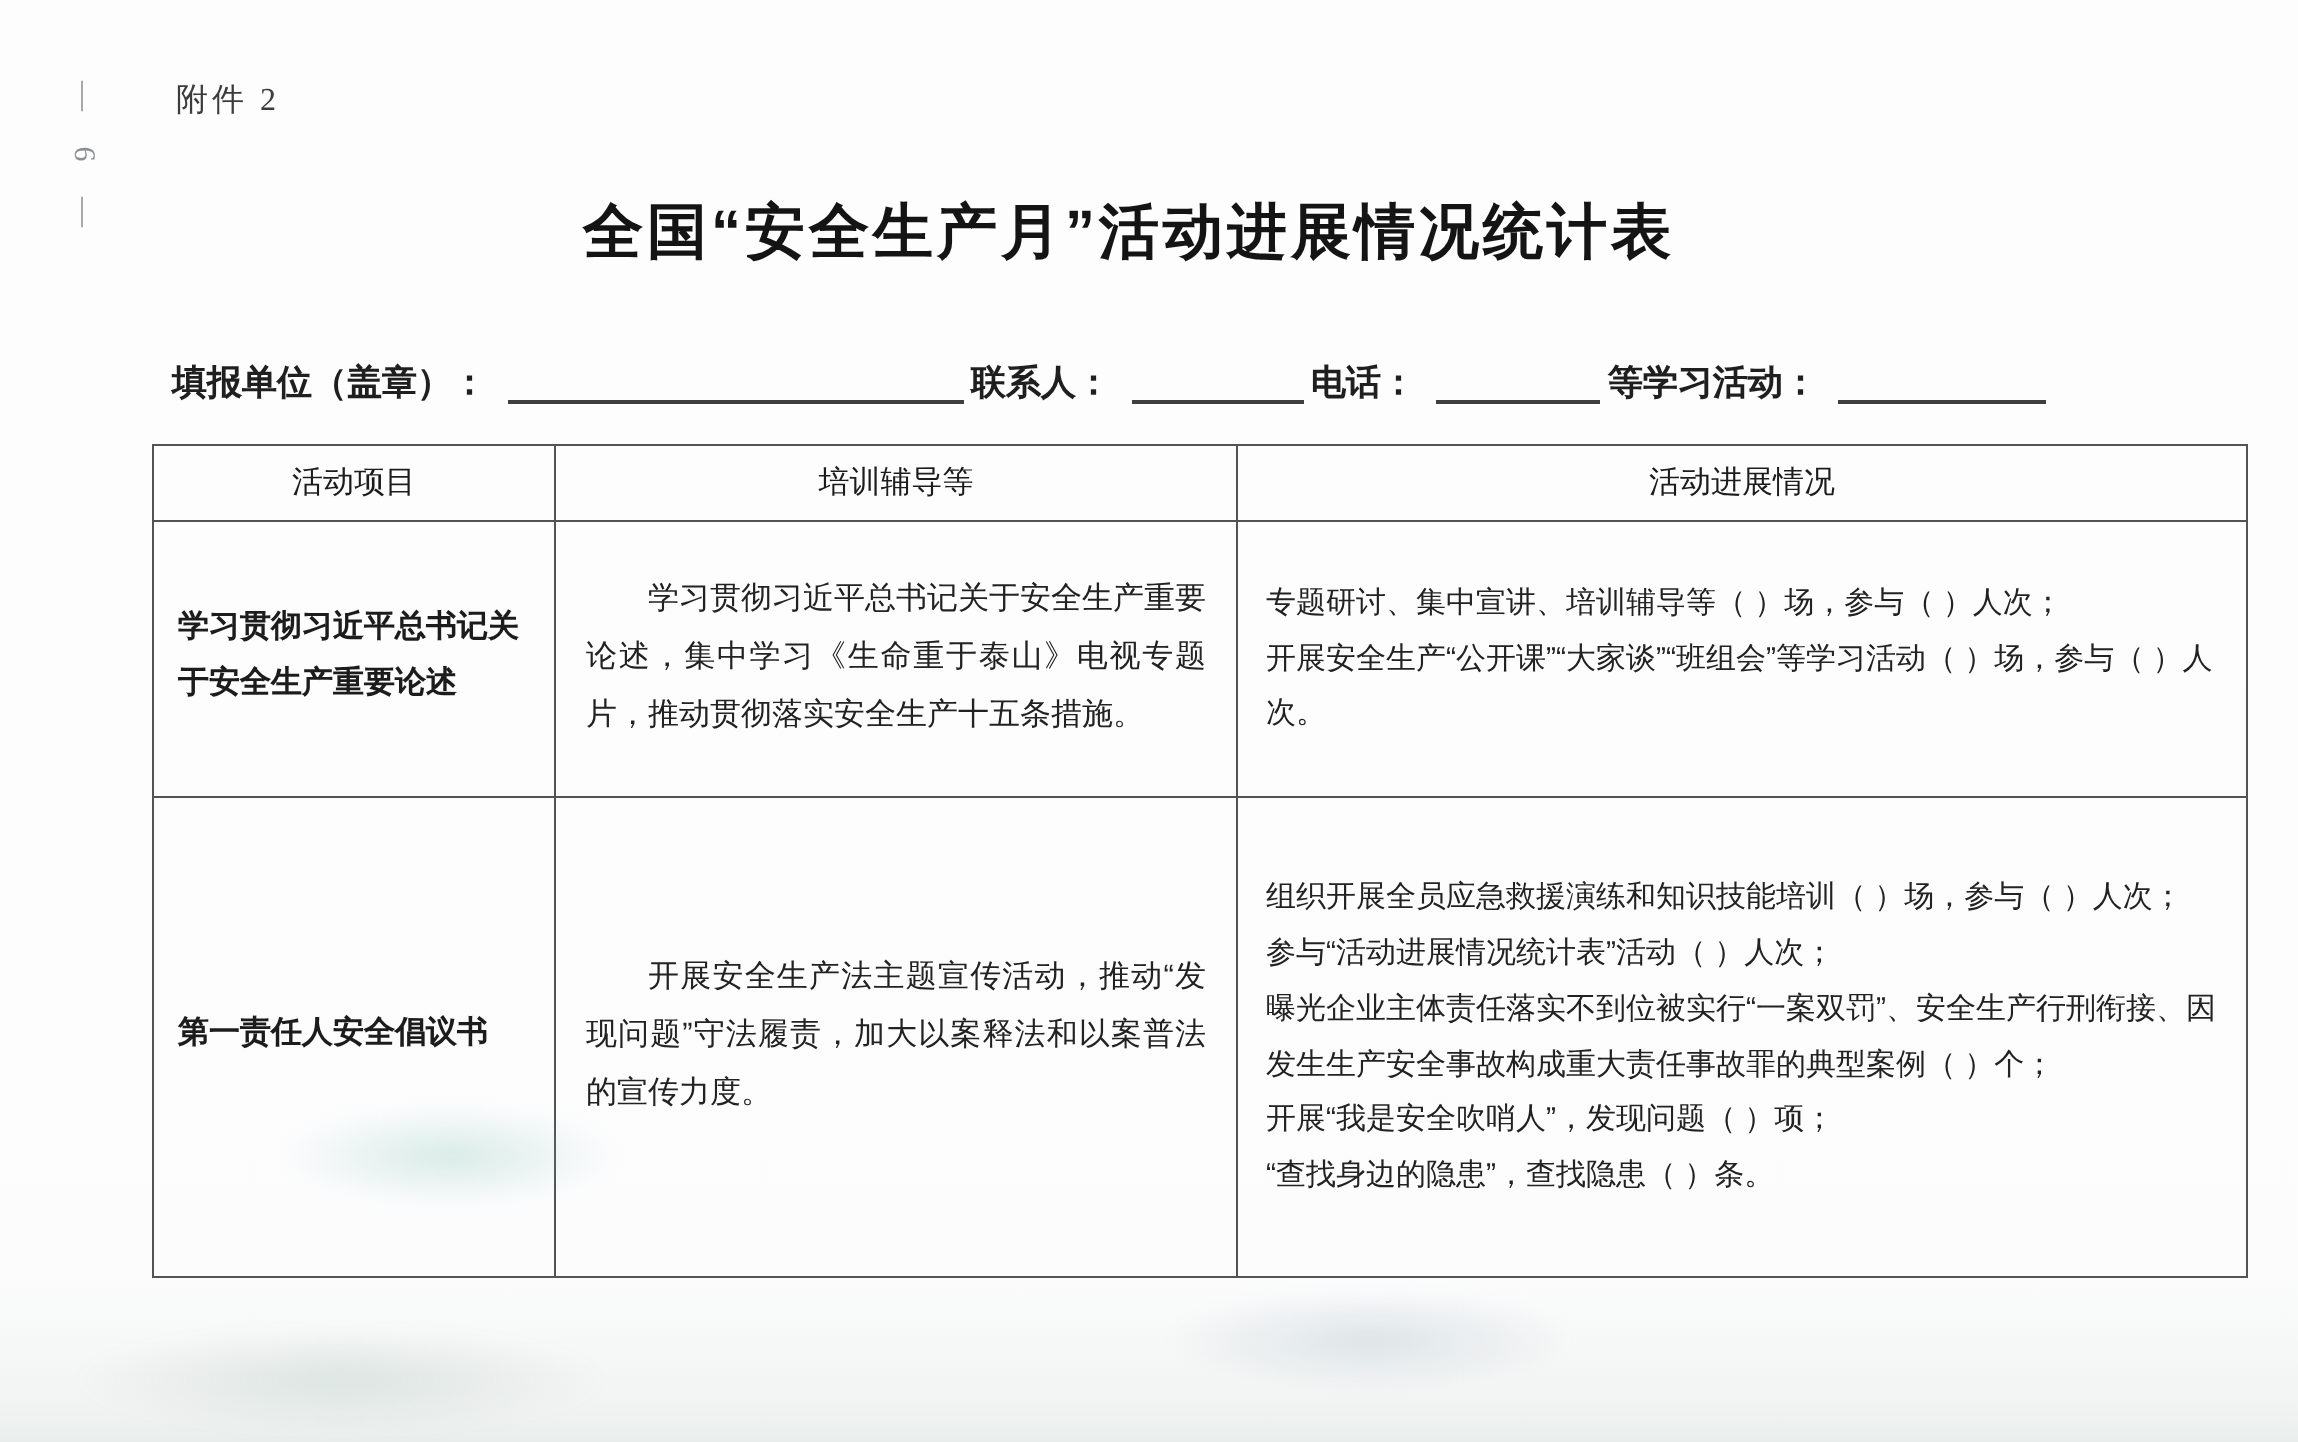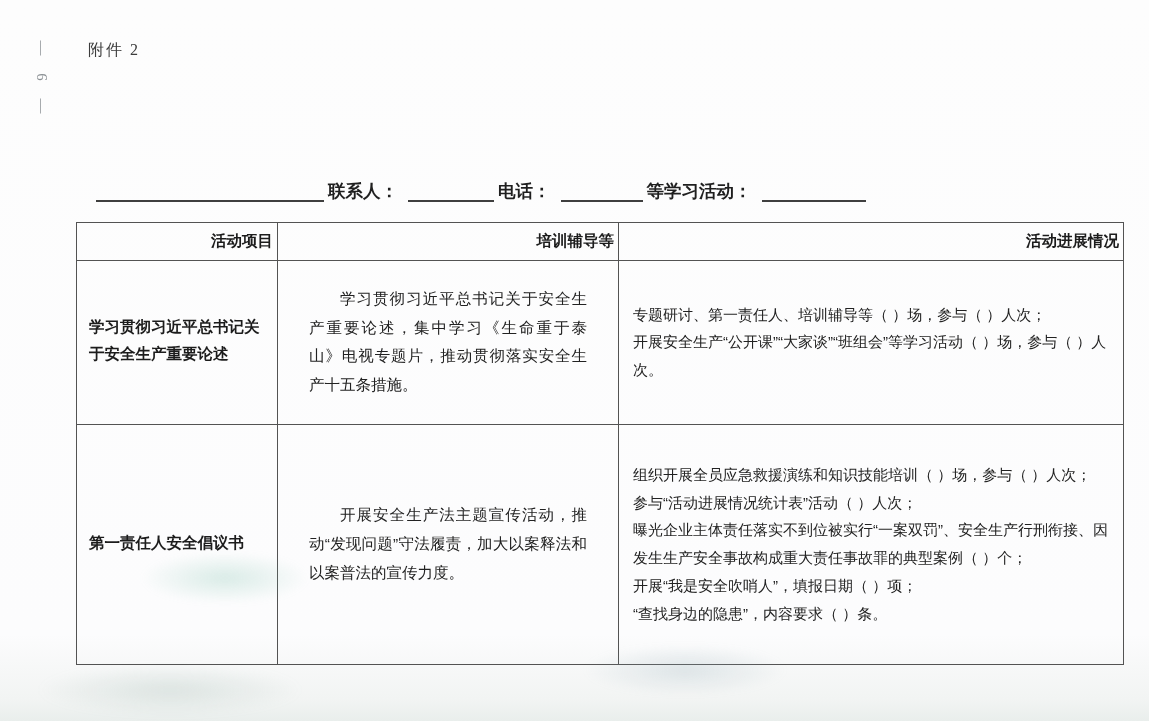--- a/index.html
+++ b/index.html
@@ -54,38 +54,38 @@
     width:1047px;
     border-collapse:collapse; table-layout:fixed;
     background:transparent;
   }
   table.stats th, table.stats td {
     border:1.6px solid #535353;
     overflow:hidden;
   }
   table.stats thead th {
     height:37px;
-    font-size:15.5px; font-weight:bold; color:#1c1c1c;
-    text-align:right; vertical-align:middle;
+    font-size:15.5px; font-weight:normal; color:#1c1c1c;
+    text-align:center; vertical-align:middle;
     padding:0 4px;
   }
   tr.row-1 { height:138px; }
   tr.row-2 { height:240px; }
 
   td.c-project {
     font-size:15.5px; font-weight:bold; color:#1c1c1c;
     padding:4px 10px 8px 12px;
     vertical-align:middle; line-height:1.75;
     text-align:left;
   }
   td.c-req {
     font-size:15.5px; color:#222;
     padding:8px 15px; vertical-align:middle; line-height:1.85;
   }
-  td.c-req p { margin:16px; text-indent:2em; text-align:justify; }
+  td.c-req p { margin:0; text-indent:2em; text-align:justify; }
   td.c-prog {
     font-size:15px; color:#222;
     padding:8px 10px 8px 14px; vertical-align:middle; line-height:1.85;
   }
   td.c-prog p { margin:0; }
 
   
   .artifact { position:absolute; pointer-events:none; }
   .art-1 { left:140px; top:552px; width:170px; height:52px;
     background:radial-gradient(ellipse at center, rgba(130,195,175,0.28), rgba(130,195,175,0) 70%);
@@ -99,22 +99,24 @@
 </style>
 </head>
 <body>
 
 <div class="page">
 
   <div class="page-num">— 6 —</div>
 
   <div class="attachment">附件 2</div>
 
+  <h1 class="doc-title">全国“安全生产月”活动进展情况统计表</h1>
 
   <div class="form-line">
+    <span>填报单位（盖章）：</span>
     <span class="blank w-unit"></span>
     <span>联系人：</span>
     <span class="blank w-contact"></span>
     <span>电话：</span>
     <span class="blank w-phone"></span>
     <span>等学习活动：</span>
     <span class="blank w-date"></span>
   </div>
 
   <table class="stats">
@@ -130,35 +132,35 @@
         <th>活动进展情况</th>
       </tr>
     </thead>
     <tbody>
       <tr class="row-1">
         <td class="c-project">学习贯彻习近平总书记关于安全生产重要论述</td>
         <td class="c-req">
           <p>学习贯彻习近平总书记关于安全生产重要论述，集中学习《生命重于泰山》电视专题片，推动贯彻落实安全生产十五条措施。</p>
         </td>
         <td class="c-prog">
-          <p>专题研讨、第一责任人、培训辅导等（ ）场，参与（ ）人次；</p>
+          <p>专题研讨、集中宣讲、培训辅导等（ ）场，参与（ ）人次；</p>
           <p>开展安全生产“公开课”“大家谈”“班组会”等学习活动（ ）场，参与（ ）人次。</p>
         </td>
       </tr>
       <tr class="row-2">
         <td class="c-project">第一责任人安全倡议书</td>
         <td class="c-req">
           <p>开展安全生产法主题宣传活动，推动“发现问题”守法履责，加大以案释法和以案普法的宣传力度。</p>
         </td>
         <td class="c-prog">
           <p>组织开展全员应急救援演练和知识技能培训（ ）场，参与（ ）人次；</p>
           <p>参与“活动进展情况统计表”活动（ ）人次；</p>
           <p>曝光企业主体责任落实不到位被实行“一案双罚”、安全生产行刑衔接、因发生生产安全事故构成重大责任事故罪的典型案例（ ）个；</p>
-          <p>开展“我是安全吹哨人”，填报日期（ ）项；</p>
-          <p>“查找身边的隐患”，内容要求（ ）条。</p>
+          <p>开展“我是安全吹哨人”，发现问题（ ）项；</p>
+          <p>“查找身边的隐患”，查找隐患（ ）条。</p>
         </td>
       </tr>
     </tbody>
   </table>
 
   <div class="artifact art-1"></div>
   <div class="artifact art-2"></div>
   <div class="artifact art-3"></div>
 
 </div>

